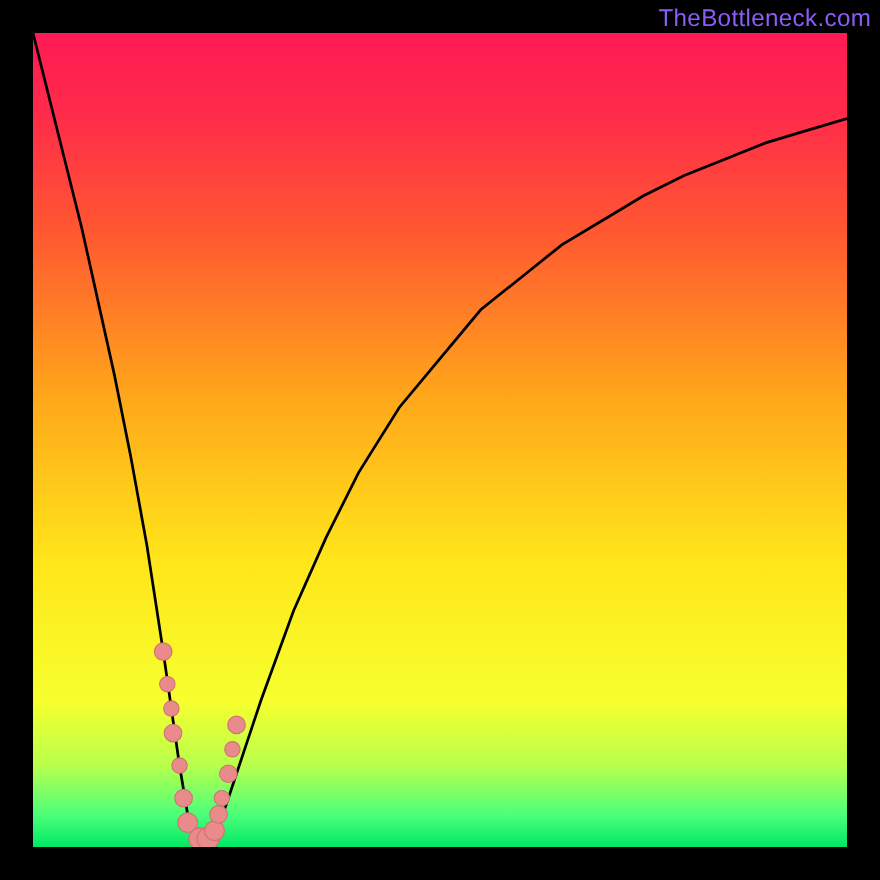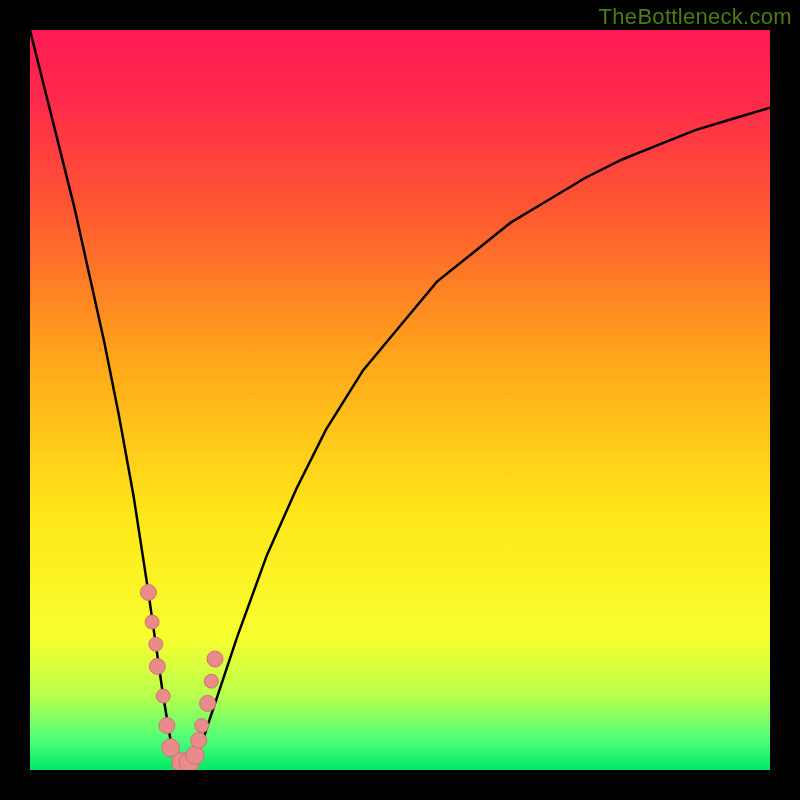--- a/index.html
+++ b/index.html
@@ -20,21 +20,21 @@
   .plot {
     position: absolute;
     left: 30px; top: 30px;
     width: 740px; height: 740px;
     overflow: hidden;
   }
   .watermark {
     position: absolute;
     top: 4px;
     right: 8px;
-    color: #4d7c0f;
+    color: #8b5cf6;
     font-size: 22px;
     font-weight: 500;
     letter-spacing: 0.3px;
     user-select: none;
   }
   svg { display: block; }
 </style>
 </head>
 <body>
 

